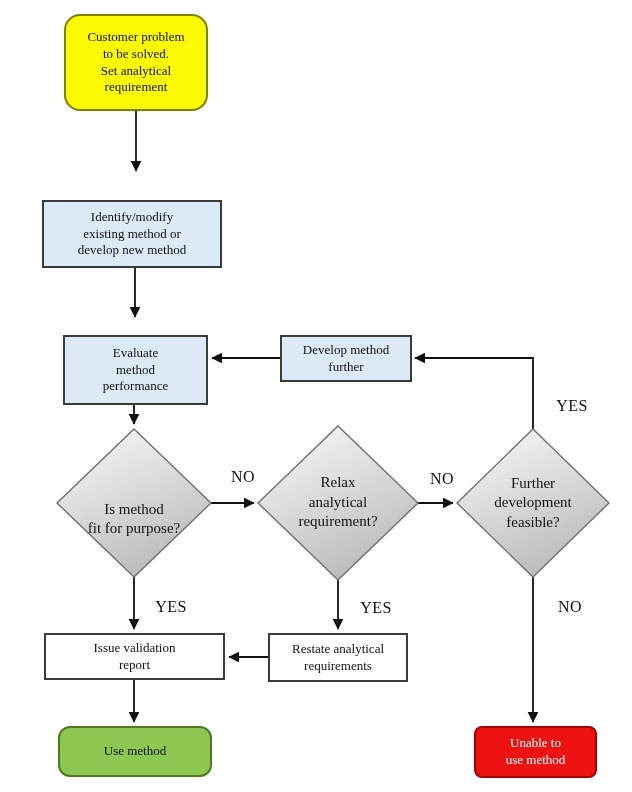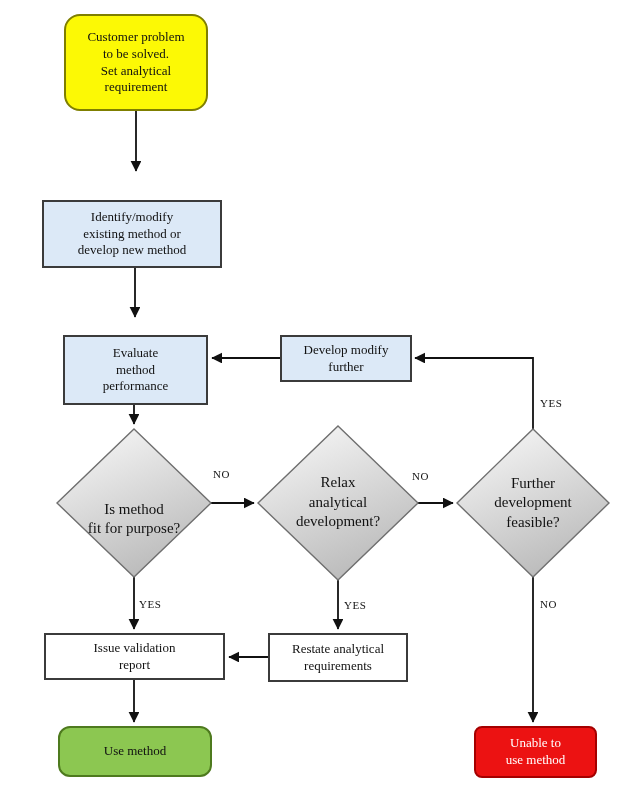--- a/index.html
+++ b/index.html
@@ -22,22 +22,22 @@
     font-size:13px;line-height:1.28;color:var(--text,#111);
   }
   .decision-label{
     position:absolute;z-index:3;
     display:flex;align-items:center;justify-content:center;
     text-align:center;white-space:pre-line;
     font-size:15px;line-height:1.3;color:var(--text,#111);
   }
   .edge-label{
     position:absolute;z-index:3;
-    font-size:11px;letter-spacing:.5px;color:var(--text,#111);
-    text-align:left;
+    font-size:16px;letter-spacing:.5px;color:var(--text,#111);
+    text-align:right;
   }
   
   #node-start{left:64px;top:14px;width:144px;height:97px;
     background:var(--start_fill,#ffff00);border:2.4px solid var(--start_border,#7f7f00);border-radius:16px;}
   #node-identify{left:42px;top:176px;width:180px;height:68px;
     background:var(--process_fill,#dce9f7);border:2px solid var(--process_border,#3b3b3b);margin-top:24px;}
   #node-evaluate{left:63px;top:322px;width:145px;height:70px;
     background:var(--process_fill,#dce9f7);border:2px solid var(--process_border,#3b3b3b);margin-top:13px;}
   #node-develop{left:280px;top:335px;width:132px;height:47px;
     background:var(--process_fill,#dce9f7);border:2px solid var(--process_border,#3b3b3b);}
@@ -99,35 +99,35 @@
   <div class="node" id="node-start">Customer problem
 to be solved.
 Set analytical
 requirement</div>
   <div class="node" id="node-identify">Identify/modify
 existing method or
 develop new method</div>
   <div class="node" id="node-evaluate">Evaluate
 method
 performance</div>
-  <div class="node" id="node-develop">Develop modify
+  <div class="node" id="node-develop">Develop method
 further</div>
   <div class="node" id="node-restate">Restate analytical
 requirements</div>
   <div class="node" id="node-issue">Issue validation
 report</div>
   <div class="node" id="node-use">Use method</div>
   <div class="node" id="node-unable">Unable to
 use method</div>
 
   <div class="decision-label" id="label-fit">Is method
 fit for purpose?</div>
   <div class="decision-label" id="label-relax">Relax
 analytical
-development?</div>
+requirement?</div>
   <div class="decision-label" id="label-feasible">Further
 development
 feasible?</div>
 
   <div class="edge-label" id="lbl-fit-no">NO</div>
   <div class="edge-label" id="lbl-relax-no">NO</div>
   <div class="edge-label" id="lbl-feasible-yes">YES</div>
   <div class="edge-label" id="lbl-fit-yes">YES</div>
   <div class="edge-label" id="lbl-relax-yes">YES</div>
   <div class="edge-label" id="lbl-feasible-no">NO</div>

